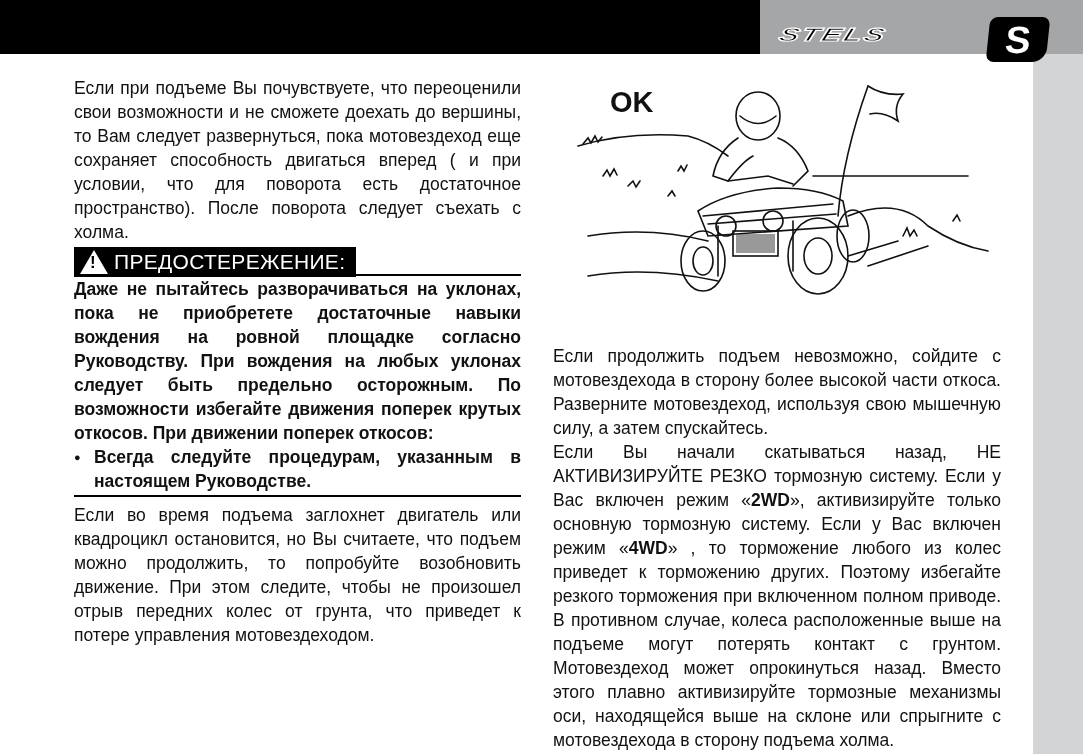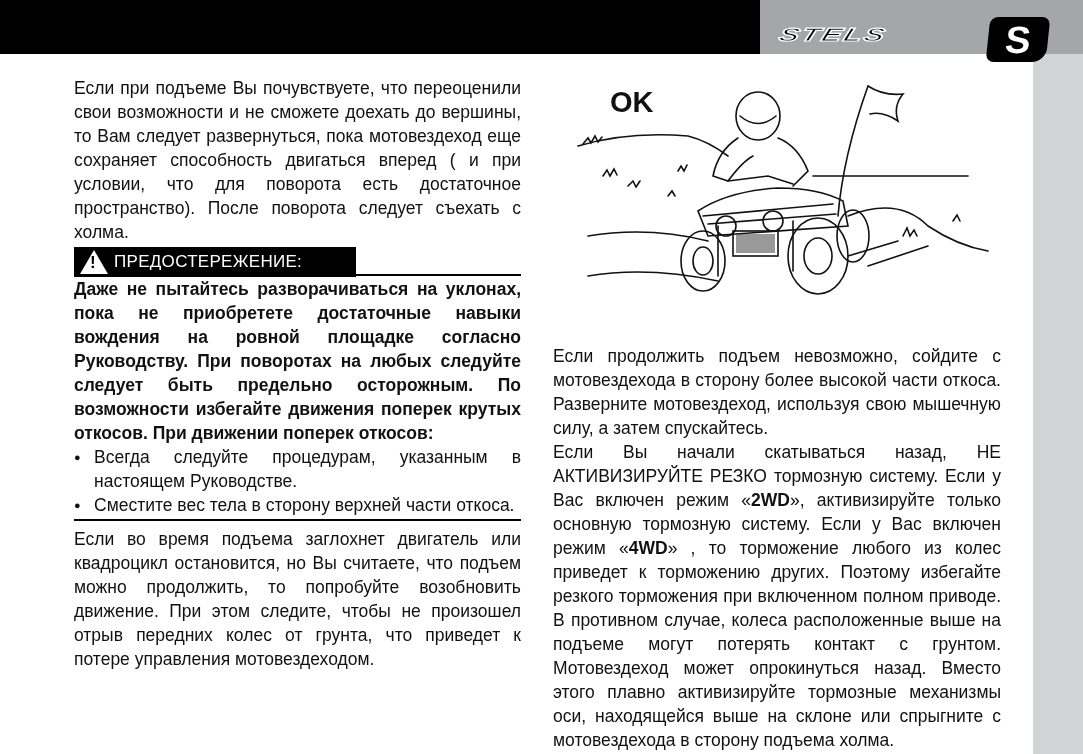--- a/index.html
+++ b/index.html
@@ -19,25 +19,25 @@
 
   .col { position:absolute; font-size:17.5px; line-height:24px; text-align:justify; }
   .col p { text-align:justify; text-align-last:left; }
   .left { left:74px; top:76px; width:447px; }
   .right { left:553px; top:296px; width:448px;margin-top:48px; }
 
   .warn-row { position:relative; height:30px; margin-top:3px; margin-bottom:0; }
   .warn-box { position:absolute; left:0; top:0; height:30px; width:282px; background:#000; color:#fff; display:flex; align-items:center; padding-left:6px; }
   .warn-box .tri { width:0; height:0; border-left:14px solid transparent; border-right:14px solid transparent; border-bottom:24px solid #fff; position:relative; margin-right:6px; }
   .warn-box .tri::after { content:"!"; position:absolute; left:-4px; top:3px; color:#000; font-weight:bold; font-size:17px; line-height:20px; }
-  .warn-box .label { font-size:17px; letter-spacing:0.3px; }
+  .warn-box .label { font-size:21px; letter-spacing:0.3px; }
   .warn-line { position:absolute; left:282px; right:0; bottom:1px; border-bottom:2px solid #000; }
 
   .bold { font-weight:bold; }
-  ul.bullets { list-style:none; font-weight:normal; }
+  ul.bullets { list-style:none; font-weight:bold; }
   ul.bullets li { position:relative; padding-left:20px; text-align:justify; text-align-last:left; }
   ul.bullets li::before { content:"●"; position:absolute; left:0; top:0; font-size:11px; }
   .rule { border-bottom:2px solid #000; margin:2px 0 6px 0; }
 
   .illustration { position:absolute; left:568px; top:76px; width:445px; height:220px; }
   .ok-label { position:absolute; left:42px; top:10px; font-size:29px; font-weight:bold; }
 </style>
 </head>
 <body>
 
@@ -56,24 +56,23 @@
   <p>Если при подъеме Вы почувствуете, что переоценили свои возможности и не сможете доехать до вершины, то Вам следует развернуться, пока мотовездеход еще сохраняет способность двигаться вперед ( и при условии, что для поворота есть достаточное пространство). После поворота следует съехать с холма.</p>
 
   <div class="warn-row">
     <div class="warn-box">
       <span class="tri"></span>
       <span class="label">ПРЕДОСТЕРЕЖЕНИЕ:</span>
     </div>
     <div class="warn-line"></div>
   </div>
 
-  <p class="bold">Даже не пытайтесь разворачиваться на уклонах, пока не приобретете достаточные навыки вождения на ровной площадке согласно Руководству. При поворотах на любых следуйте следует быть предельно осторожным. По возможности избегайте движения  поперек крутых откосов. При движении поперек откосов:</p>
+  <p class="bold">Даже не пытайтесь разворачиваться на уклонах, пока не приобретете достаточные навыки вождения на ровной площадке согласно Руководству. При вождения на любых уклонах следует быть предельно осторожным. По возможности избегайте движения  поперек крутых откосов. При движении поперек откосов:</p>
   <ul class="bullets">
     <li>Всегда следуйте  процедурам, указанным в настоящем Руководстве.</li>
-    <li>Сместите вес тела в сторону верхней части откоса.</li>
   </ul>
   <div class="rule"></div>
 
   <p>Если во время подъема заглохнет двигатель или квадроцикл остановится, но Вы считаете, что подъем можно продолжить, то попробуйте возобновить движение. При этом следите, чтобы не произошел отрыв передних колес от грунта, что приведет к потере управления мотовездеходом.</p>
 </div>
 
 <div class="illustration">
   <div class="ok-label">OK</div>
   <svg width="445" height="220" viewBox="0 0 445 220" style="position:absolute;left:0;top:0">
     <g fill="none" stroke="#111" stroke-width="1.6" stroke-linecap="round">

